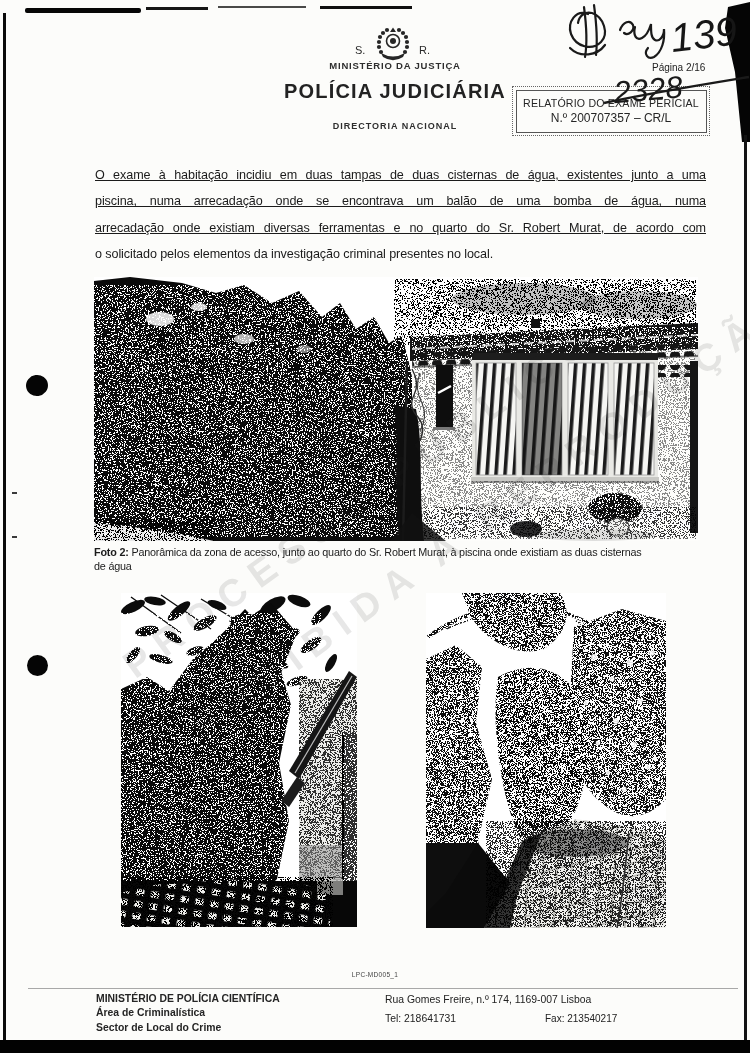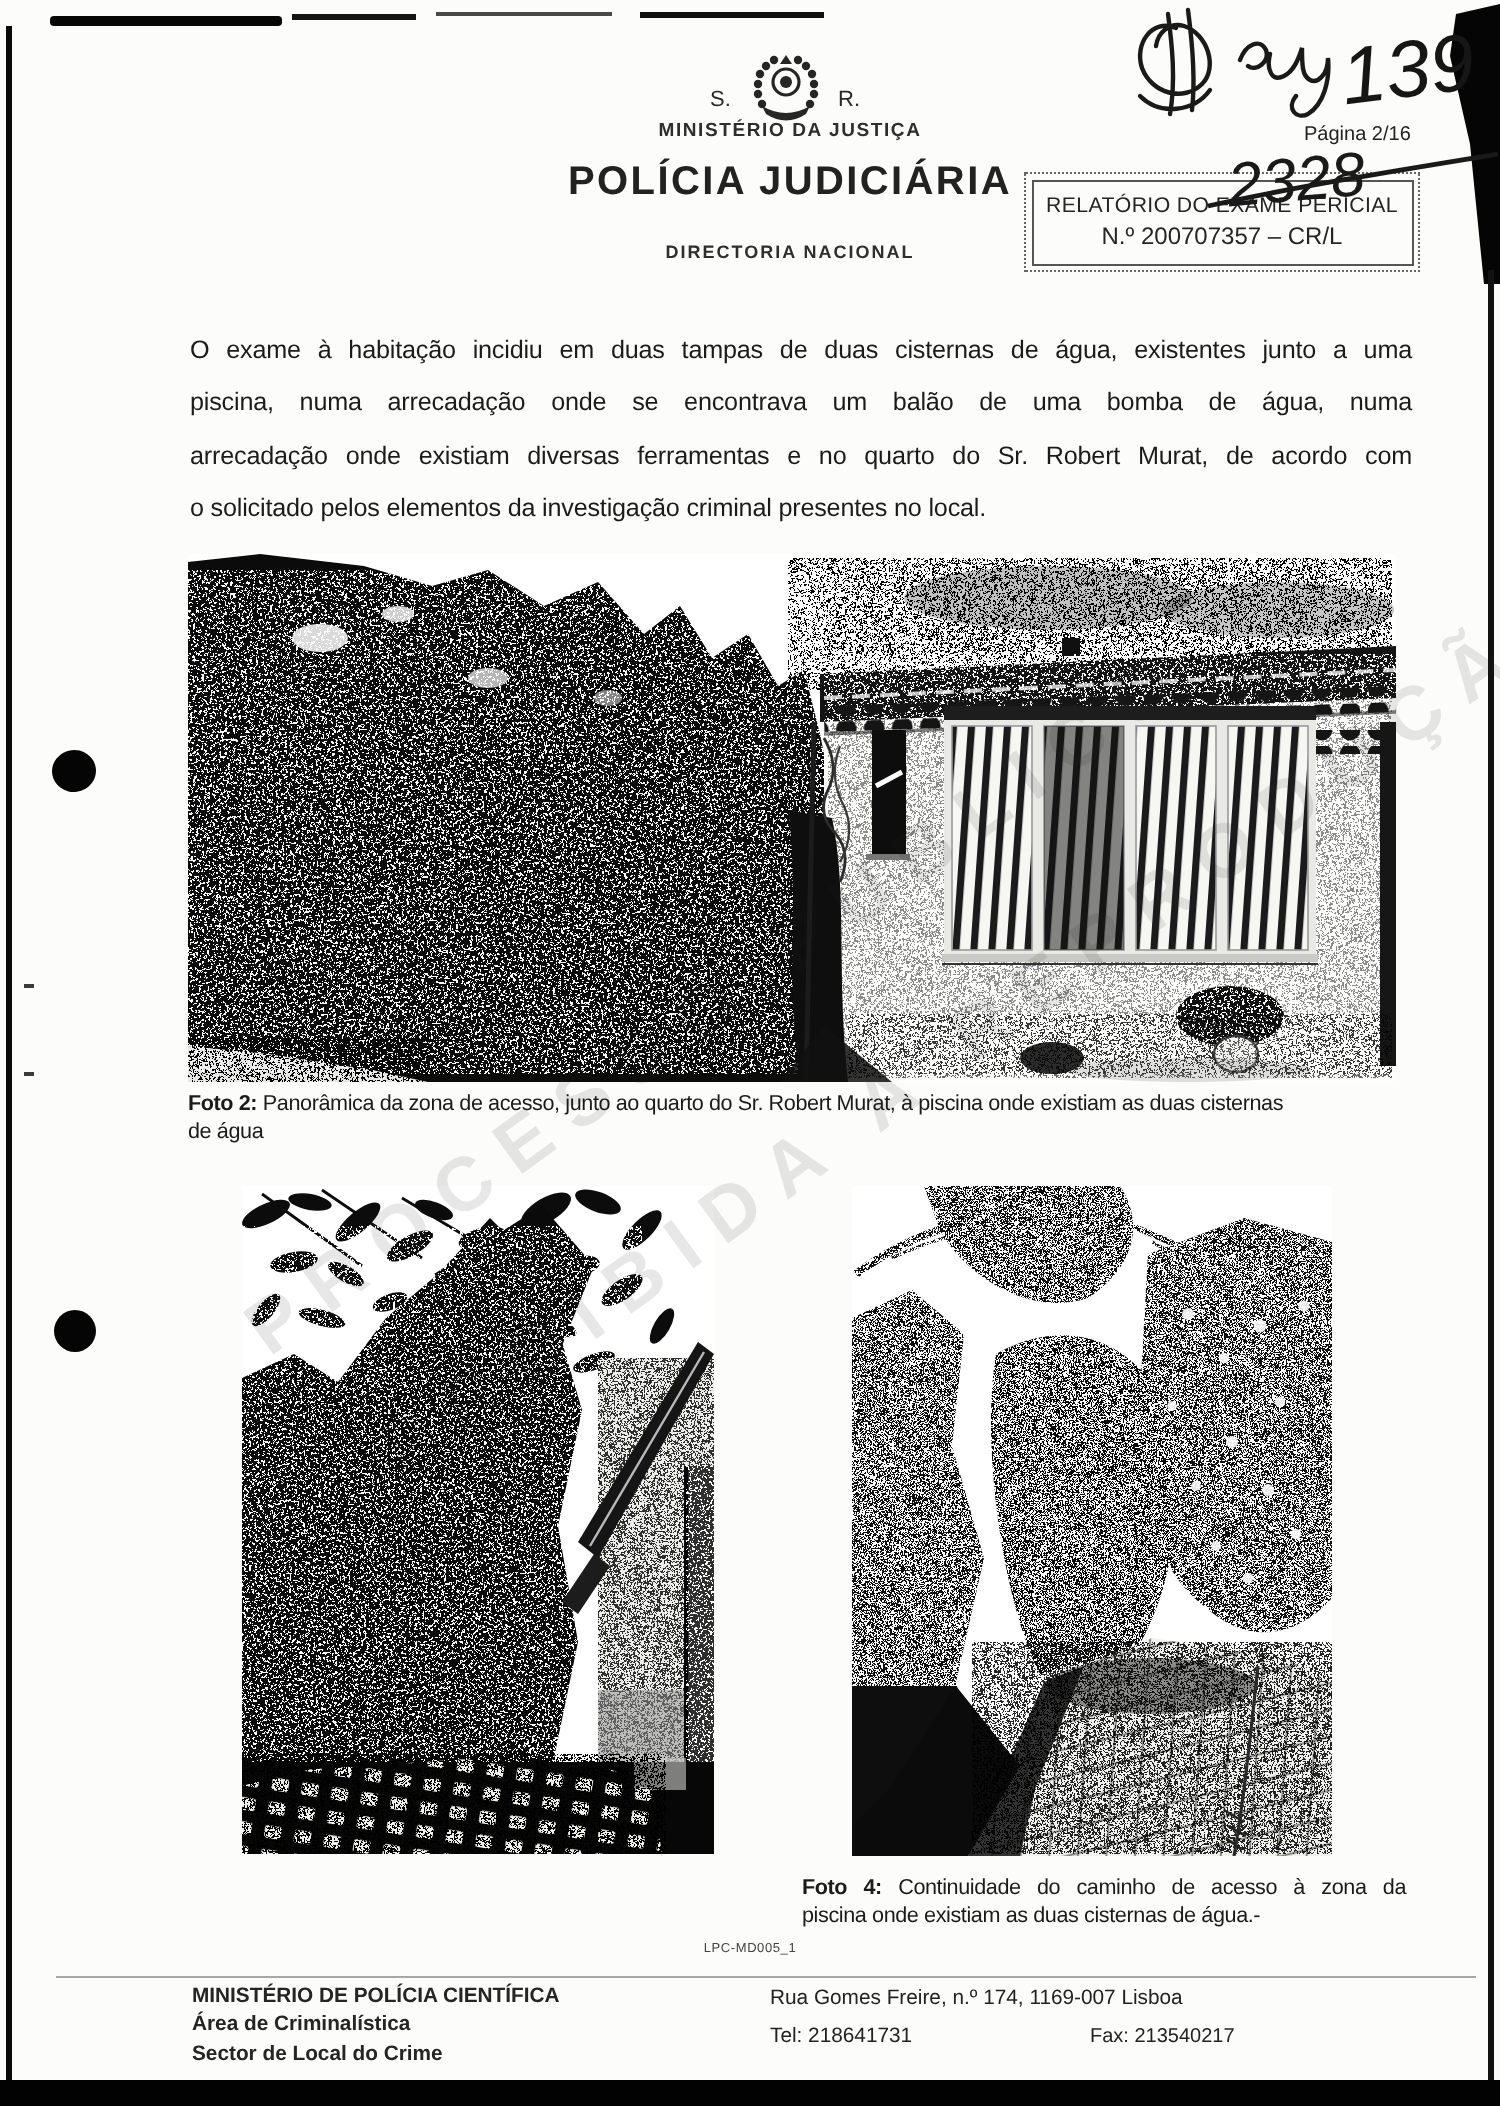--- a/index.html
+++ b/index.html
@@ -30,21 +30,21 @@
   .directorate{left:0;top:121px;width:790px;text-align:center;font-size:9px;font-weight:bold;letter-spacing:1px;color:#2e2e2e;}
   .pagenum{left:652px;top:62px;font-size:10px;color:#222;}
   
   .stamp{left:512px;top:86px;width:198px;height:50px;border:1.5px dotted #666;padding:2.5px;box-sizing:border-box;}
   .stamp-inner{border:1px solid #555;width:100%;height:100%;box-sizing:border-box;display:flex;flex-direction:column;justify-content:center;text-align:center;}
   .stamp-l1{font-size:10.6px;color:#252525;letter-spacing:.2px;}
   .stamp-l2{font-size:12px;color:#252525;margin-top:2px;}
   
   .para{left:95px;top:162px;width:611px;}
   .pline{font-size:12.6px;line-height:26.4px;letter-spacing:-.1px;white-space:nowrap;color:#1b1b1b;}
-  .pline.just{text-align:justify;text-align-last:justify;}
+  .pline.just{text-align:justify;text-align-last:justify;text-decoration:underline;}
   
   .foto2{left:94px;top:277px;width:604px;height:264px;}
   .foto3{left:121px;top:593px;width:236px;height:334px;}
   .foto4{left:426px;top:593px;width:240px;height:335px;}
   figure{margin:0;}
   
   .cap{font-size:10.8px;line-height:13.8px;letter-spacing:-.2px;color:#1b1b1b;white-space:nowrap;}
   .cap-label{font-weight:bold;}
   .cap2{left:94px;top:546px;width:612px;}
   .cap3{left:95px;top:938px;width:272px;}
@@ -358,24 +358,20 @@
         <polygon points="58,226 240,226 240,335 58,335" fill="none"></polygon>
         <rect x="60" y="228" width="180" height="106" filter="url(#f4g)" opacity=".85"></rect>
       </g>
       <g>
         <path d="M203,240 C199,276 196,308 191,335" stroke="#2a2a2a" stroke-width="1.6" fill="none"></path>
         <path d="M186,312 l10,6 m-8,2 l9,5 m-10,1 l8,6" stroke="#222" stroke-width="1.3" fill="none"></path>
       </g>
     </svg>
   </figure>
 
-  <div class="abs cap cap4">
-    <div class="just1"><span class="cap-label">Foto 4:</span> <span>Continuidade do caminho de acesso à zona da</span></div>
-    <div>piscina onde existiam as duas cisternas de água.-</div>
-  </div>
 
   <div class="abs form-code">LPC-MD005_1</div>
 
   <div class="abs f-rule"></div>
   <div class="abs f-left">
     <div>MINISTÉRIO DE POLÍCIA CIENTÍFICA</div>
     <div>Área de Criminalística</div>
     <div>Sector de Local do Crime</div>
   </div>
   <div class="abs f-addr">Rua Gomes Freire, n.º 174, 1169-007 Lisboa</div>

